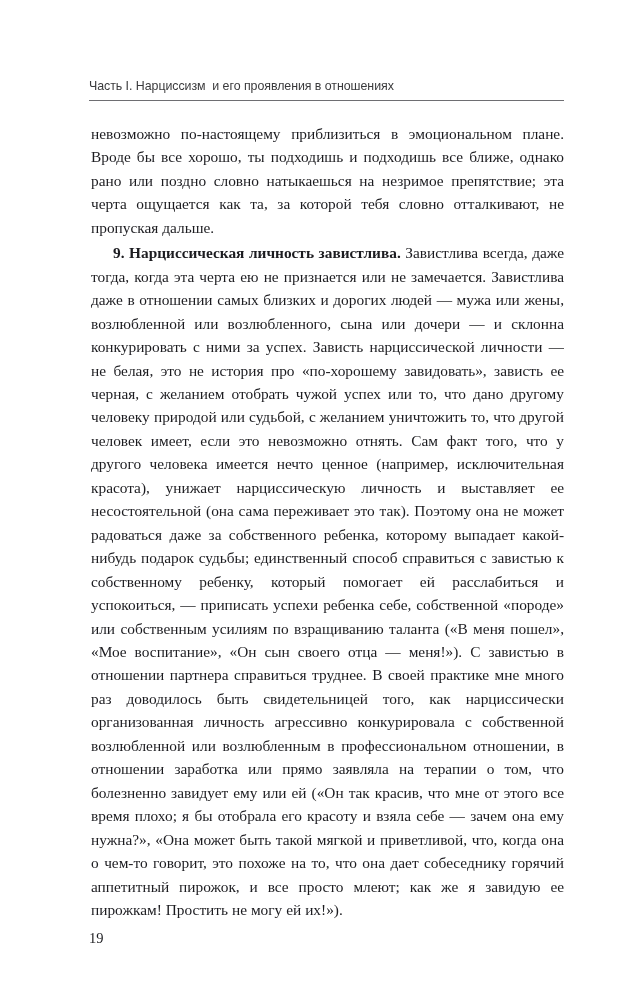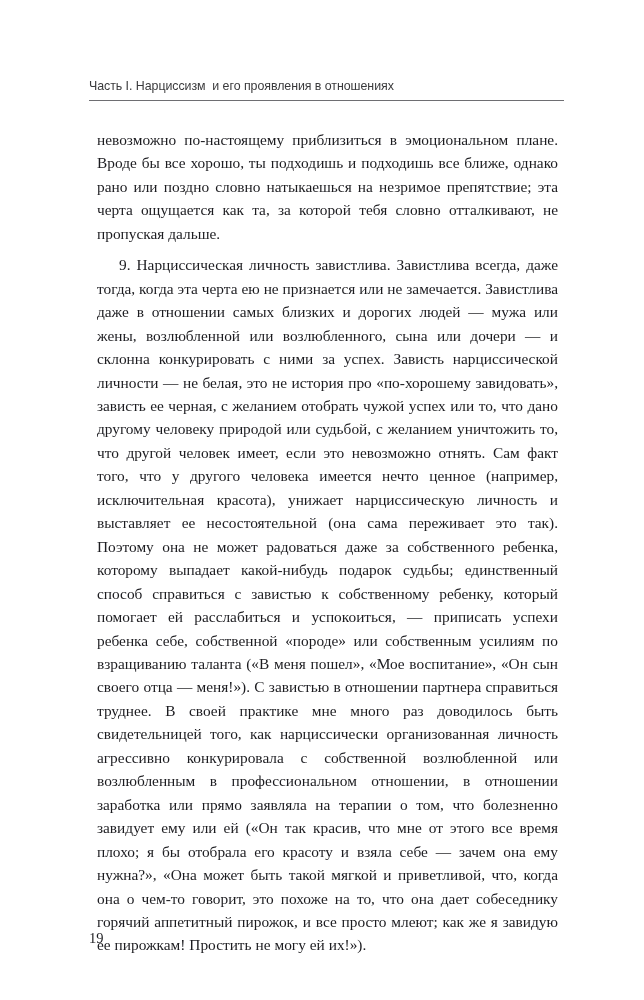--- a/index.html
+++ b/index.html
@@ -35,36 +35,36 @@
     height: 1px;
     background: #6e6e72;
   }
   .body-block {
     position: absolute;
     left: 89px;
     top: 120px;
     width: 477px;
   }
   p.para {
-    margin: 8px;
+    margin: 2px;
     font-family: "Liberation Serif", "DejaVu Serif", serif;
     font-size: 15.35px;
     line-height: 23.45px;
     color: #1c1c20;
     text-align: justify;
     text-justify: inter-word;
     -webkit-hyphens: manual;
     hyphens: manual;
     word-spacing: 0.1px;
   }
   p.para.indent {
     text-indent: 22px;
   }
   p.para b {
-    font-weight: normal;
+    font-weight: bold;
   }
   .page-number {
     position: absolute;
     left: 89px;
     top: 929px;
     font-family: "Liberation Serif", "DejaVu Serif", serif;
     font-size: 14.5px;
     line-height: 18px;
     color: #1c1c20;
   }

